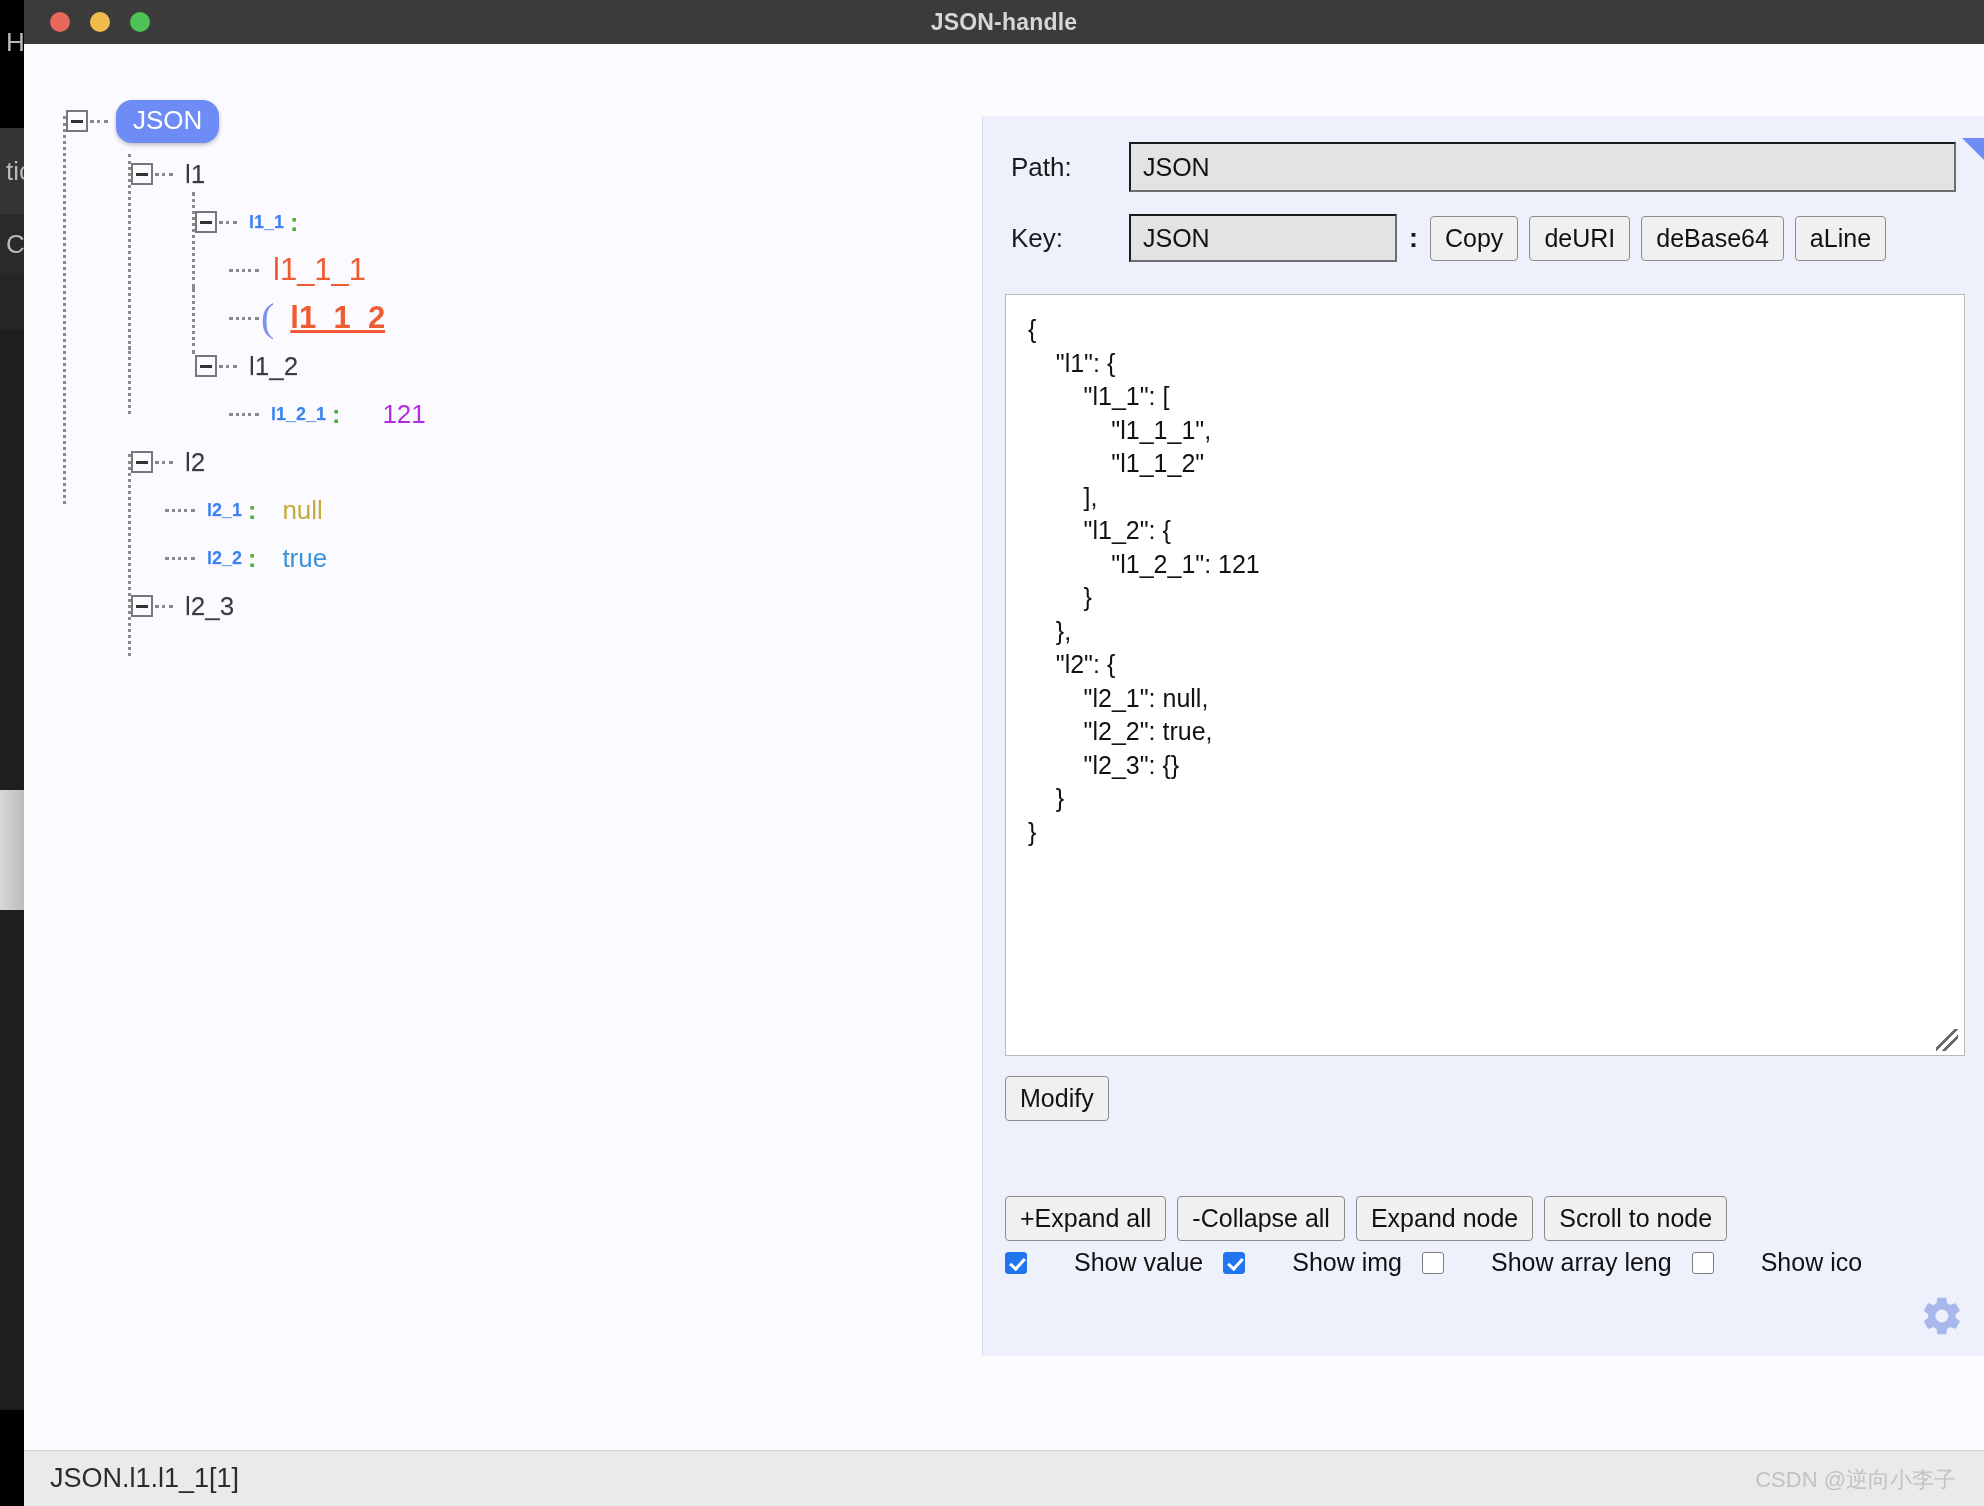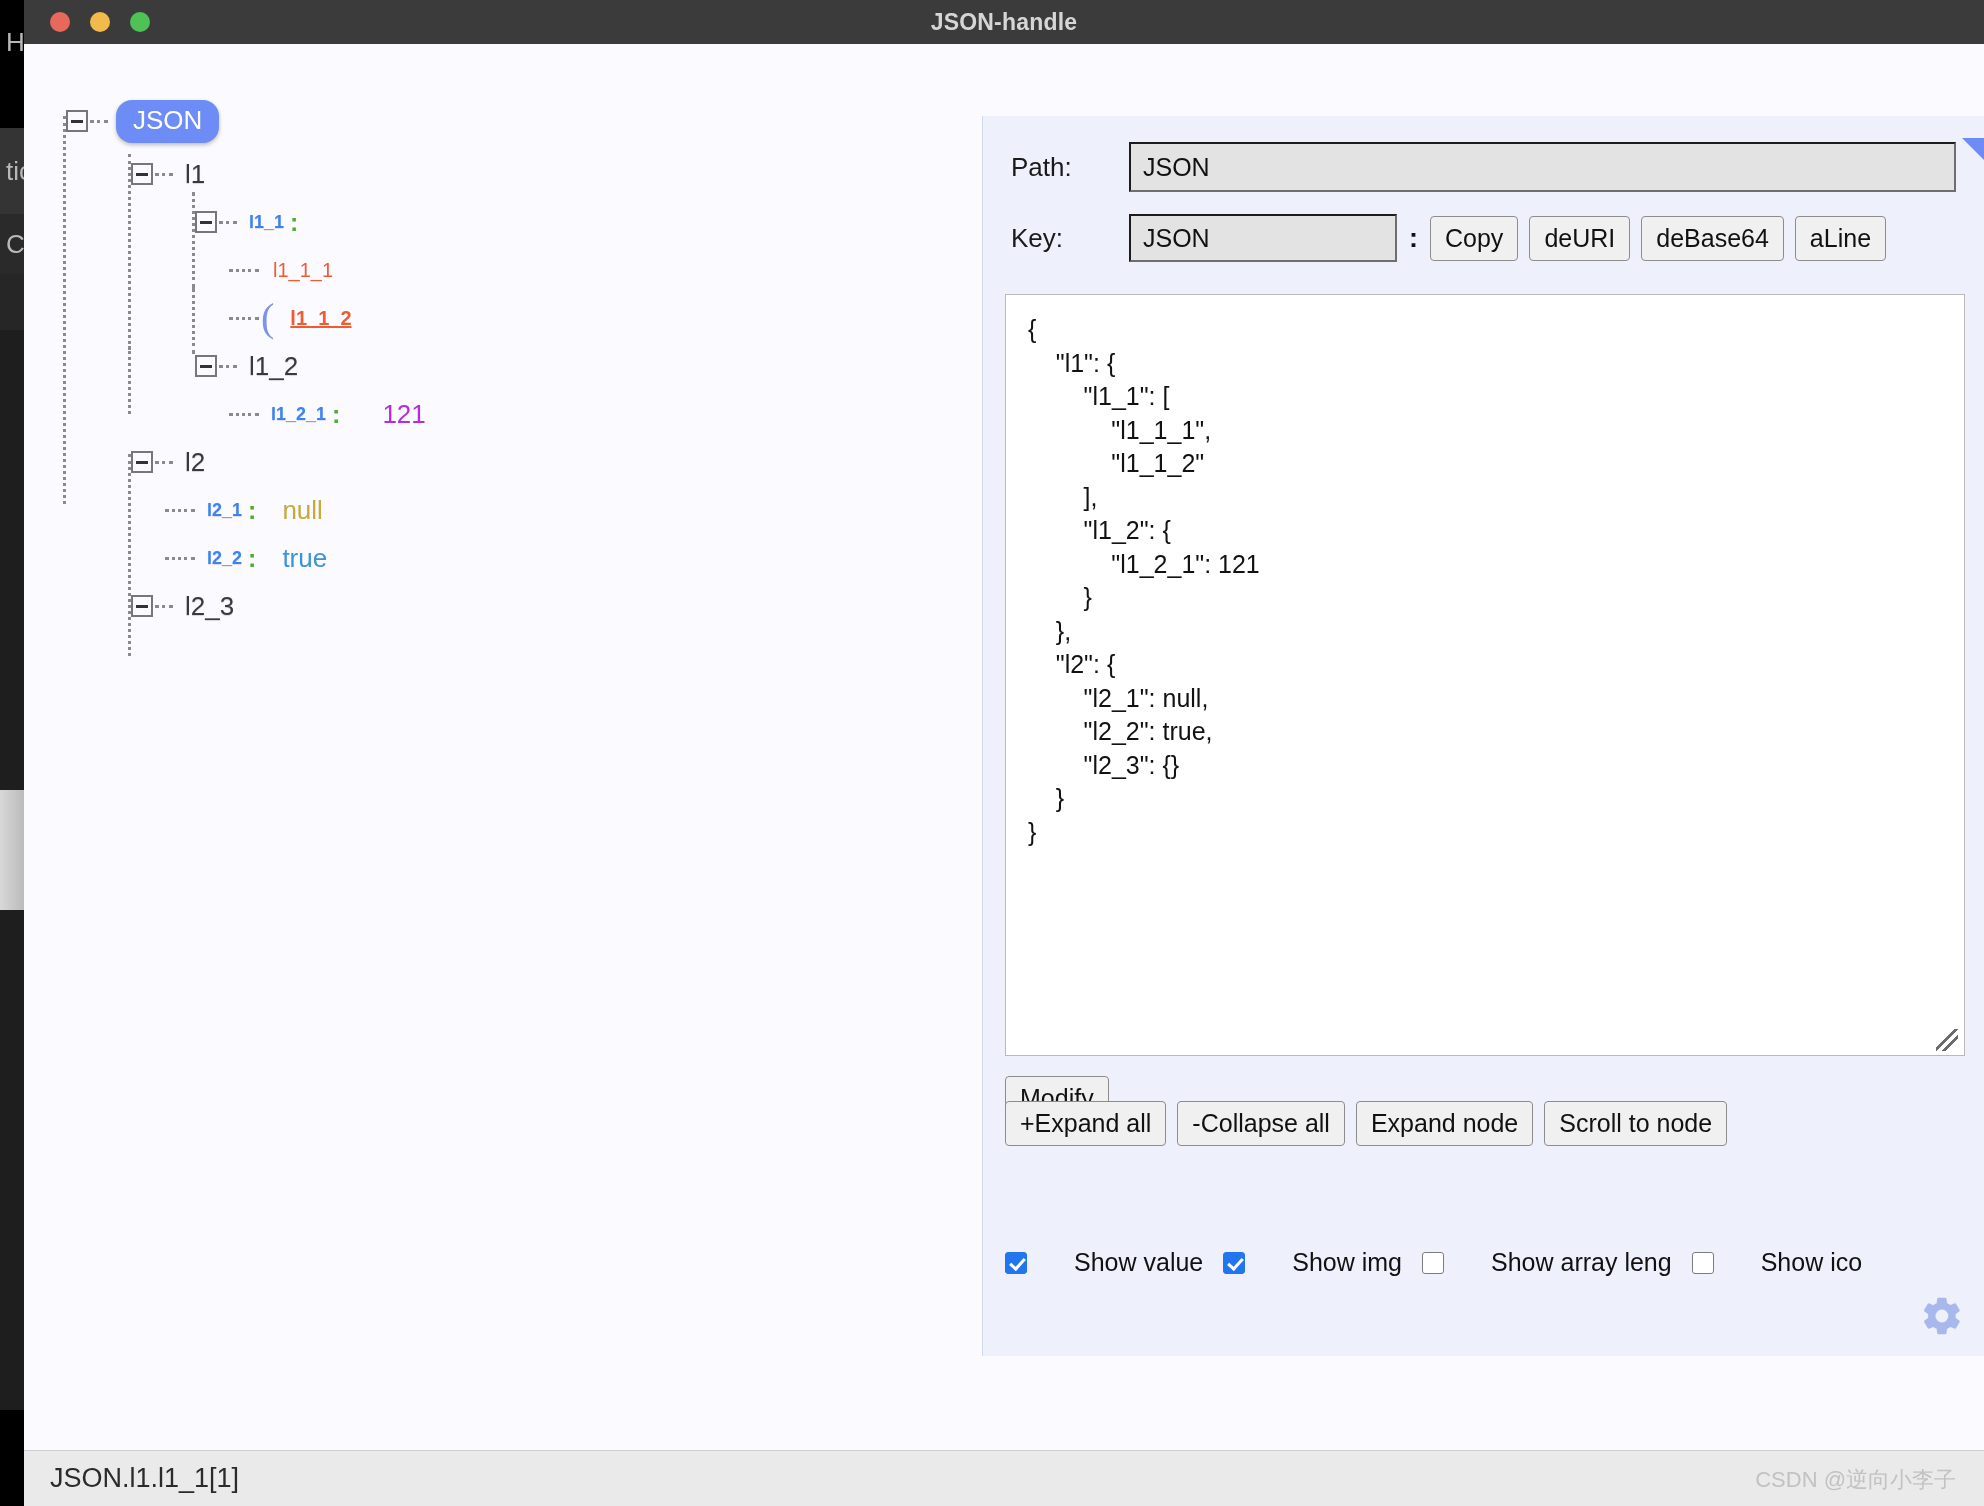--- a/index.html
+++ b/index.html
@@ -56,21 +56,21 @@
 
   .chip { background: #6d8cf5; color: #fff; border-radius: 16px;
           padding: 5px 17px 7px; font-size: 26px; font-weight: 500;
           box-shadow: 0 2px 4px rgba(0,0,0,.25); margin-left: 8px; }
   .k-plain { color: #3a3a3a; font-size: 26px; margin-left: 12px; text-shadow: 0 1px 1px rgba(0,0,0,.15); }
   .k-green { color: #3b82f6; font-size: 18px; font-weight: bold; margin-left: 12px; text-shadow: 0 1px 1px rgba(0,0,0,.12); }
   .k-colon { color: #4caf2f; font-weight: bold; margin-left: 6px; }
   .v-num { color: #b52ce0; font-size: 26px; margin-left: 42px; }
   .v-null { color: #c4ab3a; font-size: 26px; margin-left: 26px; }
   .v-bool { color: #3c93d8; font-size: 26px; margin-left: 26px; }
-  .arr-item { color: #ef5b32; font-size: 20px; margin-left: 14px; }
+  .arr-item { color: #ef5b32; font-size: 31px; margin-left: 14px; }
   .arr-item.sel { font-weight: bold; text-decoration: underline; }
   .paren { color: #7d93e8; font-size: 40px; line-height: 0; margin-left: 2px; margin-right: 2px;
            font-family: "Liberation Serif", serif; }
 
   
   .panel { position: absolute; left: 958px; top: 72px; width: 1002px; height: 1240px;
            background: #eef1fc; border-left: 1px solid #d3d9ee; }
   .blue-tri { position: absolute; right: 0; top: 22px; width: 0; height: 0;
               border-top: 22px solid #6d8cf5; border-left: 22px solid transparent; }
 
@@ -92,21 +92,21 @@
   .json-box { position: absolute; left: 22px; top: 178px; width: 960px; height: 762px;
               background: #fff; border: 1px solid #b9b9b9; overflow: hidden; }
   .json-text { margin: 0; padding: 18px 22px; font-size: 25px; line-height: 1.34;
                color: #121212; white-space: pre; font-family: "Liberation Sans", sans-serif; }
   .resize-grip { position: absolute; right: 6px; bottom: 4px; width: 22px; height: 22px;
                  background:
                    linear-gradient(135deg, transparent 42%, #6b6b6b 42%, #6b6b6b 52%, transparent 52%),
                    linear-gradient(135deg, transparent 62%, #6b6b6b 62%, #6b6b6b 72%, transparent 72%); }
 
   .modify-wrap { position: absolute; left: 22px; top: 960px; }
-  .group-wrap { position: absolute; left: 22px; top: 985px; justify-content: flex-end; }
+  .group-wrap { position: absolute; left: 22px; top: 1080px; justify-content: flex-end; }
   .checks { position: absolute; left: 22px; top: 1132px; display: flex; align-items: center; gap: 0; }
   .chk { display: flex; align-items: center; margin-right: 20px; font-size: 25px; color: #111; gap: 40px; }
   .box { width: 22px; height: 22px; border: 1px solid #7c7c7c; border-radius: 3px;
          background: #fff; margin-right: 7px; flex: 0 0 auto; position: relative; }
   .box.on { background: #2176f0; border-color: #2176f0; }
   .box.on::after { content: ""; position: absolute; left: 7px; top: 2px; width: 6px; height: 12px;
                    border: solid #fff; border-width: 0 3px 3px 0; transform: rotate(42deg); }
   .gear { position: absolute; right: 20px; bottom: 18px; width: 44px; height: 44px; }
 
   

